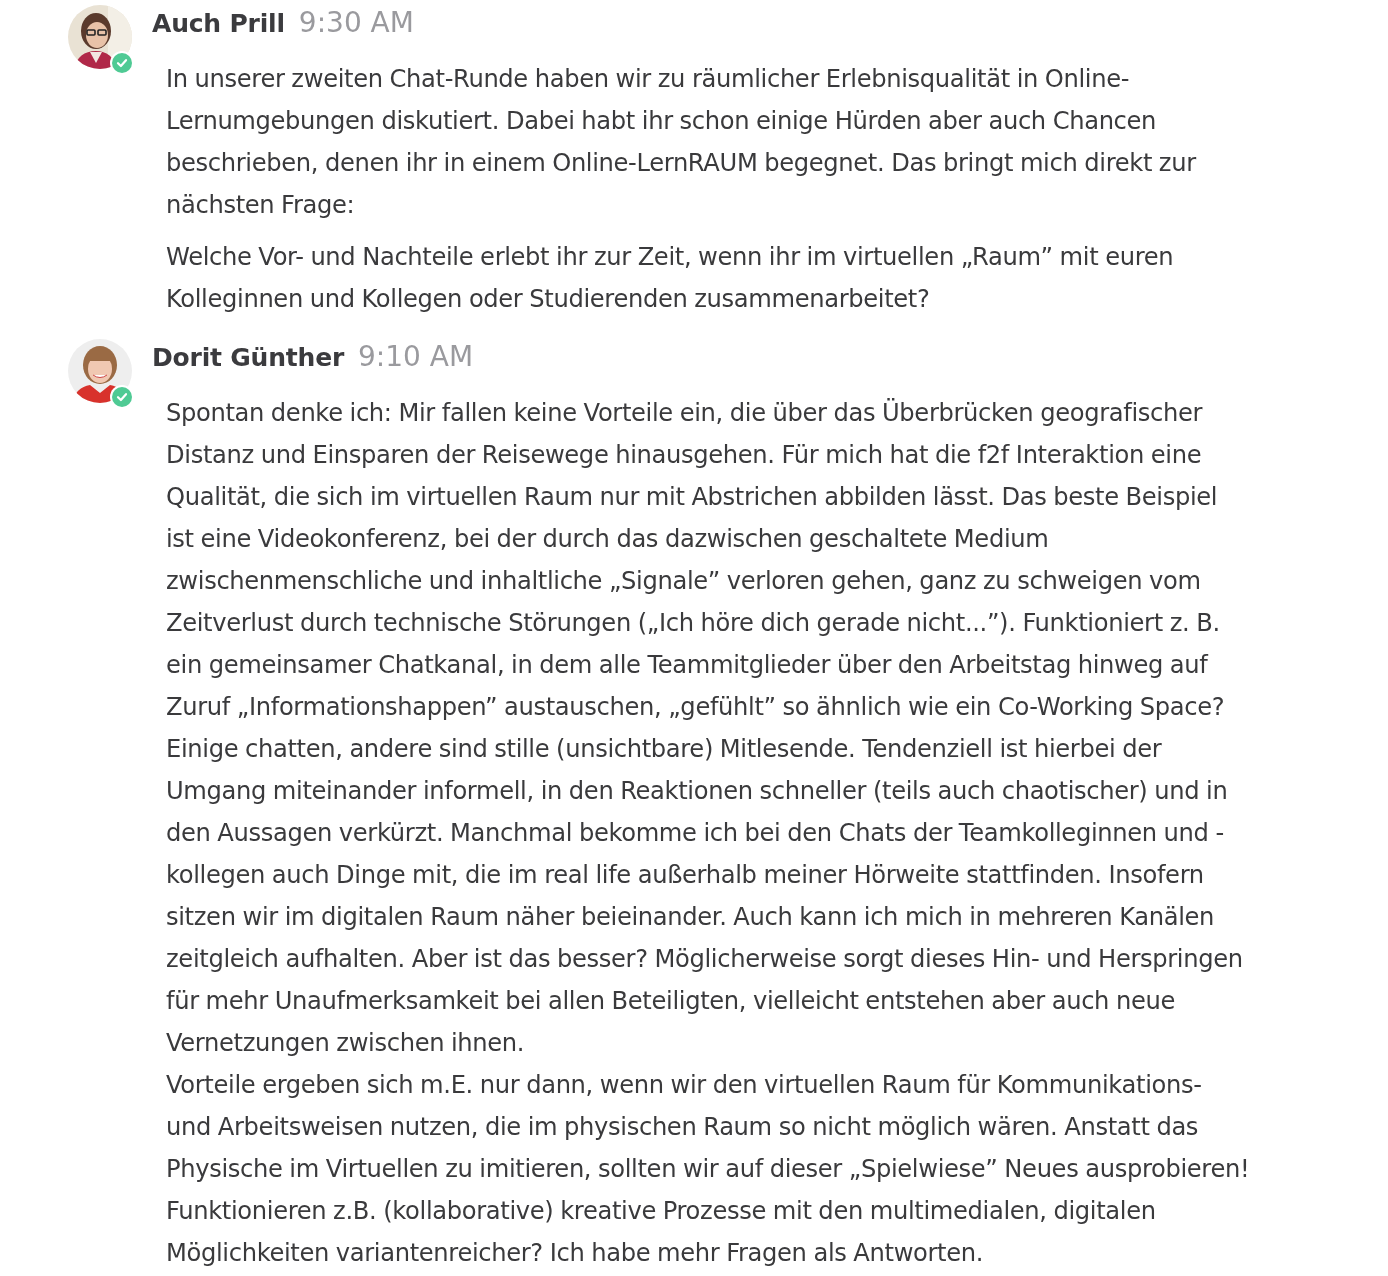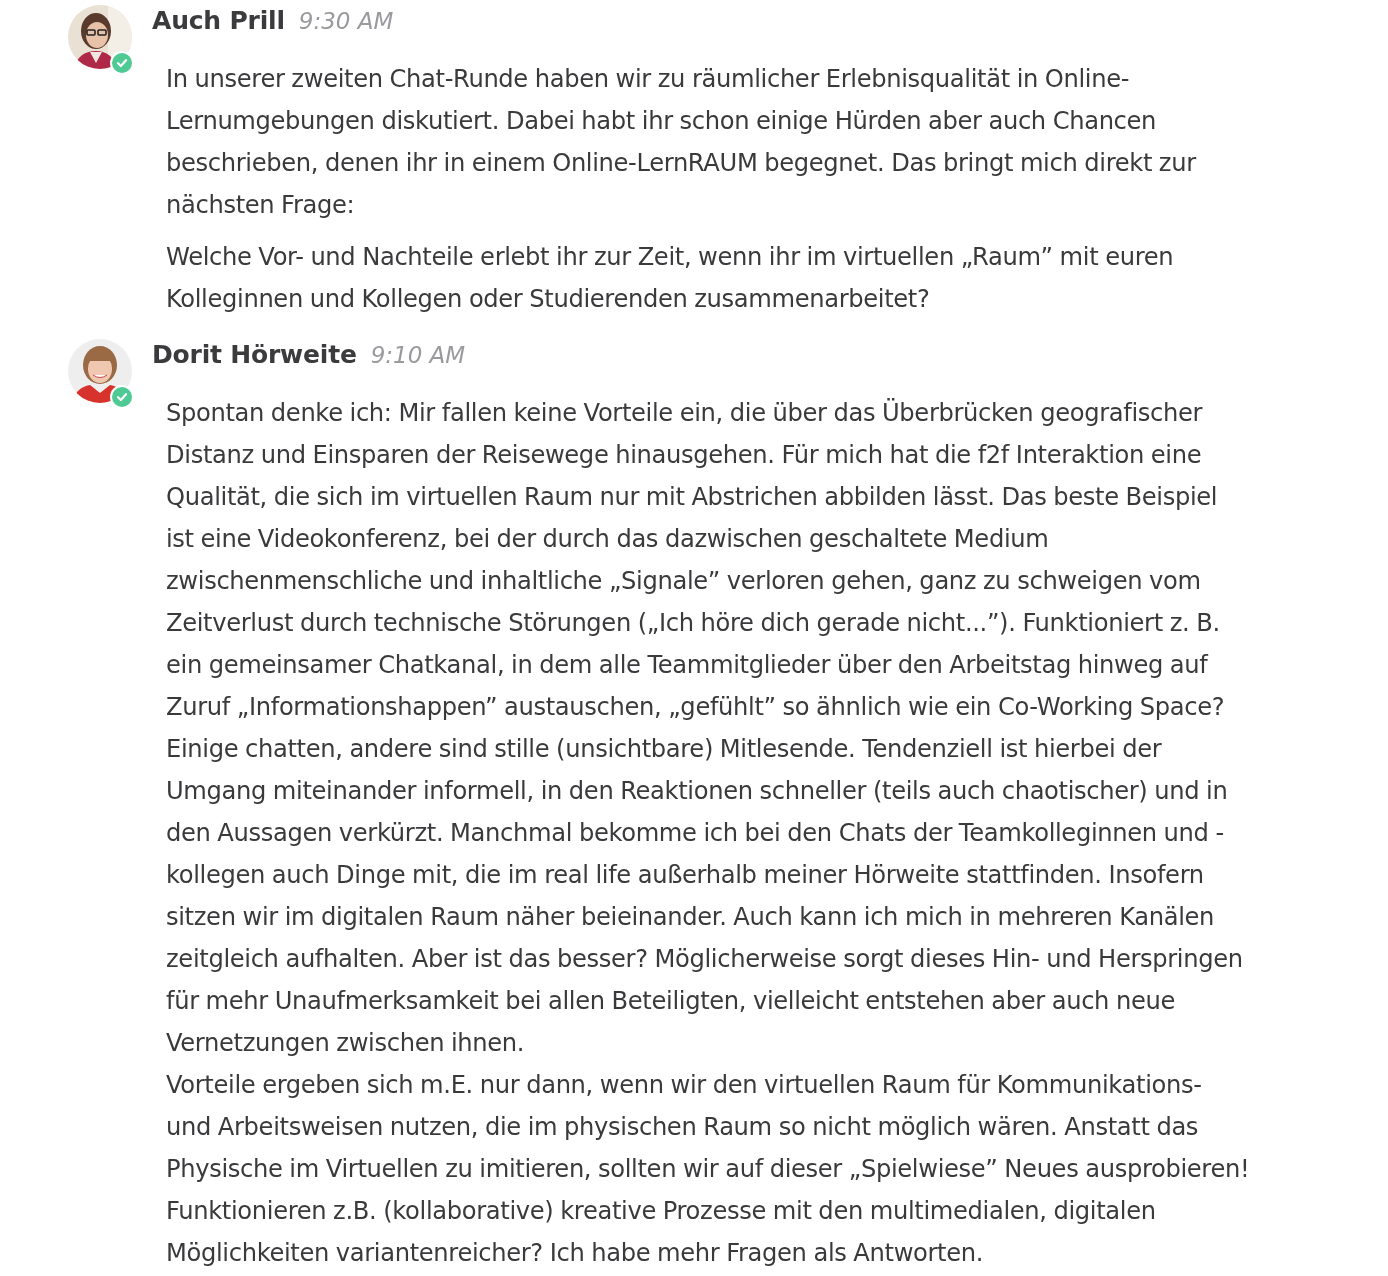--- a/index.html
+++ b/index.html
@@ -3,21 +3,21 @@
 <meta charset="utf-8">
 <style>
   html, body { margin:0; padding:0; background:#ffffff; }
   body { width:1388px; height:1276px; overflow:hidden; font-family:"DejaVu Sans", sans-serif; color:#3a3a3c; }
   .msg { position:relative; padding-left:152px; }
   .avatar { position:absolute; left:68px; width:64px; height:64px; border-radius:50%; overflow:hidden; }
   .status { position:absolute; left:110px; width:24px; height:24px; border-radius:50%; background:#fff; display:flex; align-items:center; justify-content:center; }
   .status .dot { width:20px; height:20px; border-radius:50%; background:#4fca94; display:flex; align-items:center; justify-content:center; }
   .header { display:flex; align-items:baseline; }
   .name { font-weight:bold; font-size:25px; color:#3b3b3e; letter-spacing:-0.2px; }
-  .time { font-size:23px; color:#9a9a9e; margin-left:14px;font-style:italic; }
+  .time { font-size:28px; color:#9a9a9e; margin-left:14px; }
   .body { padding-left:14px; font-size:24.2px; line-height:42px; color:#3a3a3c; letter-spacing:-0.35px; word-spacing:-0.5px; }
   .body p { margin:0; white-space:nowrap; }
   .gap { height:10px; }
 </style>
 </head>
 <body>
 
 <div class="msg" style="position:absolute; top:0; left:0; width:1388px;">
   <div class="avatar" style="top:5px;">
     <svg width="64" height="64" viewBox="0 0 64 64">
@@ -65,21 +65,21 @@
     </svg>
   </div>
   <div class="status" style="top:51px;">
     <div class="dot">
       <svg width="12" height="12" viewBox="0 0 12 12">
         <path d="M2 6.2 L4.9 9 L10 3.2" fill="none" stroke="#fff" stroke-width="2.2" stroke-linecap="round" stroke-linejoin="round"></path>
       </svg>
     </div>
   </div>
   <div class="header" style="padding-top:6px; height:38px;">
-    <span class="name">Dorit Hörweite</span>
+    <span class="name">Dorit Günther</span>
     <span class="time">9:10 AM</span>
   </div>
   <div class="body" style="padding-top:14px;">
     <p>Spontan denke ich: Mir fallen keine Vorteile ein, die über das Überbrücken geografischer</p>
     <p>Distanz und Einsparen der Reisewege hinausgehen. Für mich hat die f2f Interaktion eine</p>
     <p>Qualität, die sich im virtuellen Raum nur mit Abstrichen abbilden lässt. Das beste Beispiel</p>
     <p>ist eine Videokonferenz, bei der durch das dazwischen geschaltete Medium</p>
     <p>zwischenmenschliche und inhaltliche „Signale” verloren gehen, ganz zu schweigen vom</p>
     <p>Zeitverlust durch technische Störungen („Ich höre dich gerade nicht...”). Funktioniert z. B.</p>
     <p>ein gemeinsamer Chatkanal, in dem alle Teammitglieder über den Arbeitstag hinweg auf</p>

